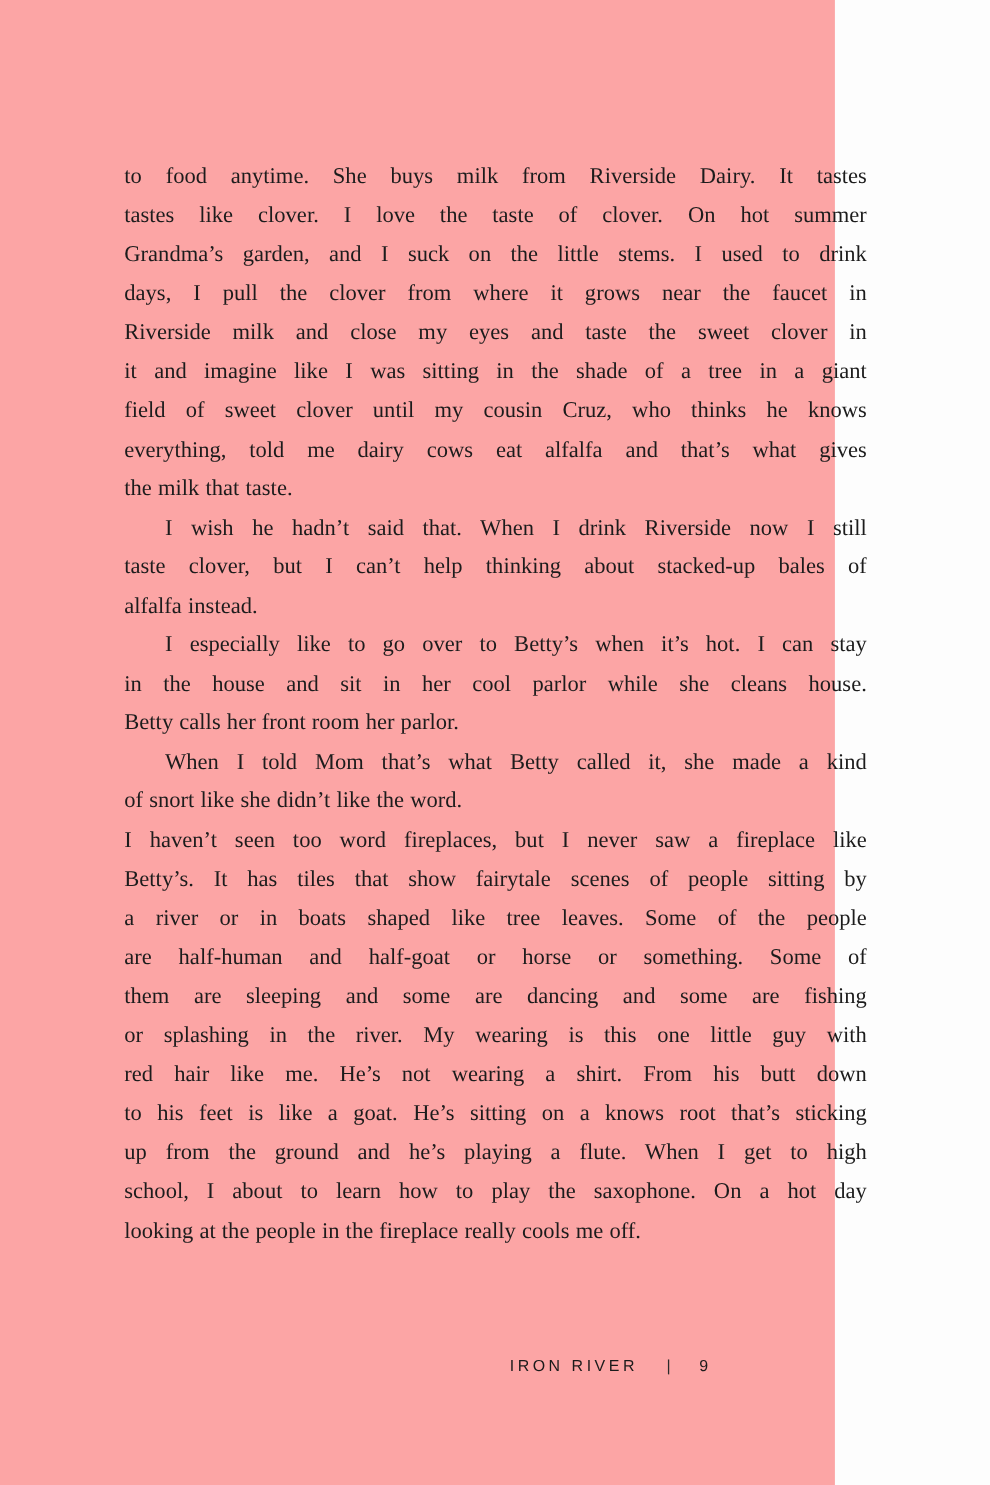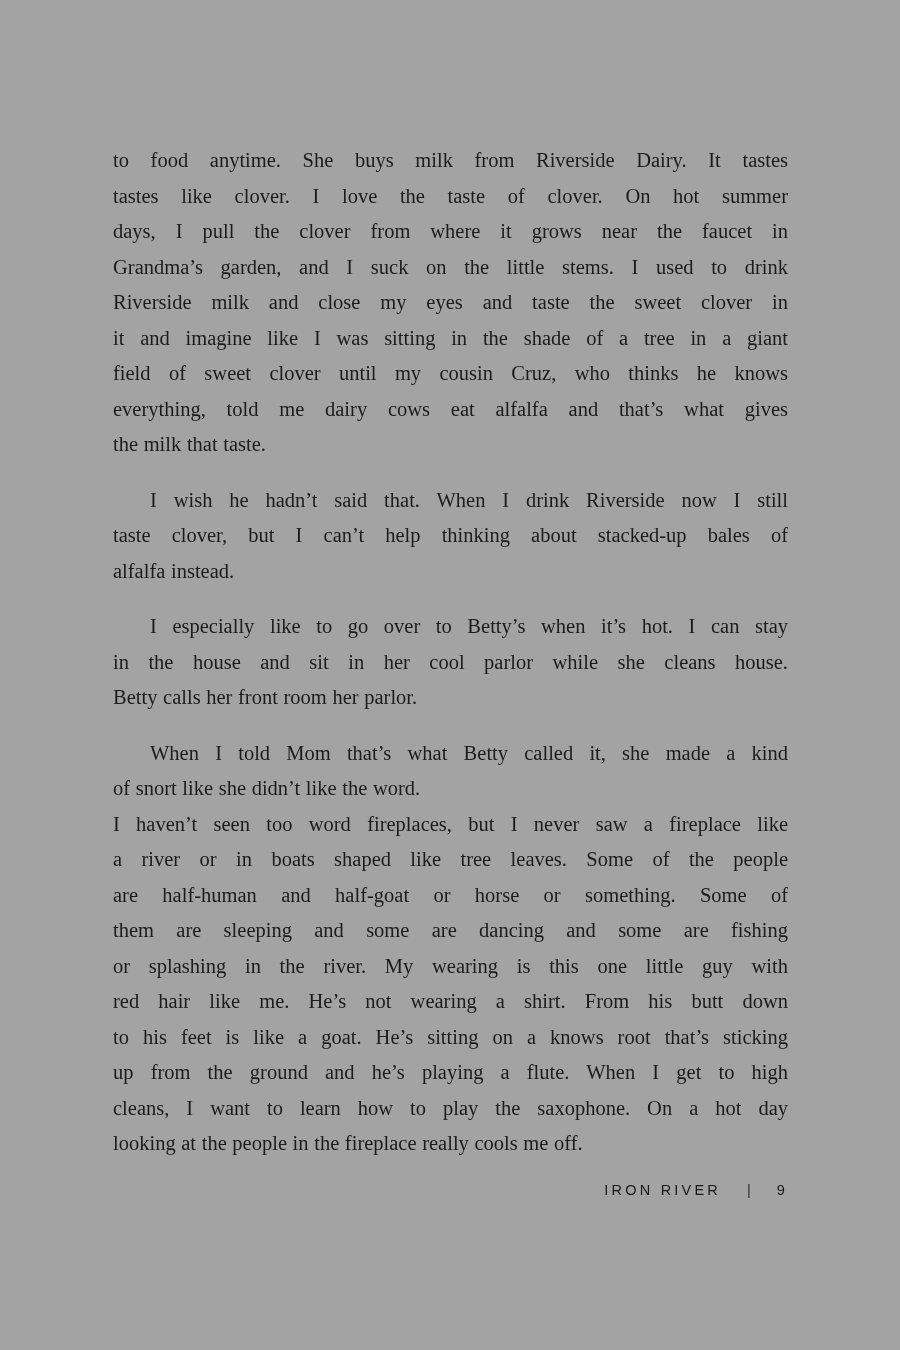--- a/index.html
+++ b/index.html
@@ -9,23 +9,23 @@
   }
   body {
     width: 900px;
     height: 1350px;
     font-family: "Liberation Serif", serif;
     color: #1c1c1c;
     overflow: hidden;
   }
   .page {
     position: relative;
-    width: 900px;
+    width: 759px;
     height: 1350px;
-    background: #a3a3a3;
+    background: #fca5a5;
   }
   .text-block {
     position: absolute;
     left: 113px;
     top: 143px;
     width: 675px;
   }
   .line {
     font-size: 20.5px;
     line-height: 35.5px;
@@ -34,26 +34,25 @@
     text-align-last: justify;
     overflow: hidden;
     word-spacing: 0.5px;
   }
   .line.last {
     text-align: center;
     text-align-last: left;
   }
   .line.indent {
     padding-left: 37px;
-    margin-top: 20px;
   }
   .running-footer {
     position: absolute;
     right: 112px;
-    top: 1182px;
+    top: 1234px;
     display: flex;
     align-items: baseline;
     gap: 26px;
     font-family: "Liberation Sans", sans-serif;
     font-size: 14.5px;
     letter-spacing: 3.2px;
     color: #1a1a1a;
   }
   .running-footer .sep {
     letter-spacing: 0;
@@ -61,44 +60,45 @@
     color: #2a2a2a;
   }
 </style>
 </head>
 <body style="background: rgb(253, 253, 253); color: rgb(28, 28, 28);">
 
 <div class="page">
   <main class="text-block">
       <div class="line">to food anytime. She buys milk from Riverside Dairy. It tastes</div>
       <div class="line">tastes like clover. I love the taste of clover. On hot summer</div>
+      <div class="line">Grandma’s garden, and I suck on the little stems. I used to drink</div>
       <div class="line">days, I pull the clover from where it grows near the faucet in</div>
-      <div class="line">Grandma’s garden, and I suck on the little stems. I used to drink</div>
       <div class="line">Riverside milk and close my eyes and taste the sweet clover in</div>
       <div class="line">it and imagine like I was sitting in the shade of a tree in a giant</div>
       <div class="line">field of sweet clover until my cousin Cruz, who thinks he knows</div>
       <div class="line">everything, told me dairy cows eat alfalfa and that’s what gives</div>
       <div class="line last">the milk that taste.</div>
       <div class="line indent">I wish he hadn’t said that. When I drink Riverside now I still</div>
       <div class="line">taste clover, but I can’t help thinking about stacked-up bales of</div>
       <div class="line last">alfalfa instead.</div>
       <div class="line indent">I especially like to go over to Betty’s when it’s hot. I can stay</div>
       <div class="line">in the house and sit in her cool parlor while she cleans house.</div>
       <div class="line last">Betty calls her front room her parlor.</div>
       <div class="line indent">When I told Mom that’s what Betty called it, she made a kind</div>
       <div class="line last">of snort like she didn’t like the word.</div>
       <div class="line">I haven’t seen too word fireplaces, but I never saw a fireplace like</div>
+      <div class="line">Betty’s. It has tiles that show fairytale scenes of people sitting by</div>
       <div class="line">a river or in boats shaped like tree leaves. Some of the people</div>
       <div class="line">are half-human and half-goat or horse or something. Some of</div>
       <div class="line">them are sleeping and some are dancing and some are fishing</div>
       <div class="line">or splashing in the river. My wearing is this one little guy with</div>
       <div class="line">red hair like me. He’s not wearing a shirt. From his butt down</div>
       <div class="line">to his feet is like a goat. He’s sitting on a knows root that’s sticking</div>
       <div class="line">up from the ground and he’s playing a flute. When I get to high</div>
-      <div class="line">cleans, I want to learn how to play the saxophone. On a hot day</div>
+      <div class="line">school, I about to learn how to play the saxophone. On a hot day</div>
       <div class="line last">looking at the people in the fireplace really cools me off.</div>
     </main>
   <footer class="running-footer">
     <span>IRON RIVER</span>
     <span class="sep">|</span>
     <span>9</span>
   </footer>
 </div>
 
 </body></html>

